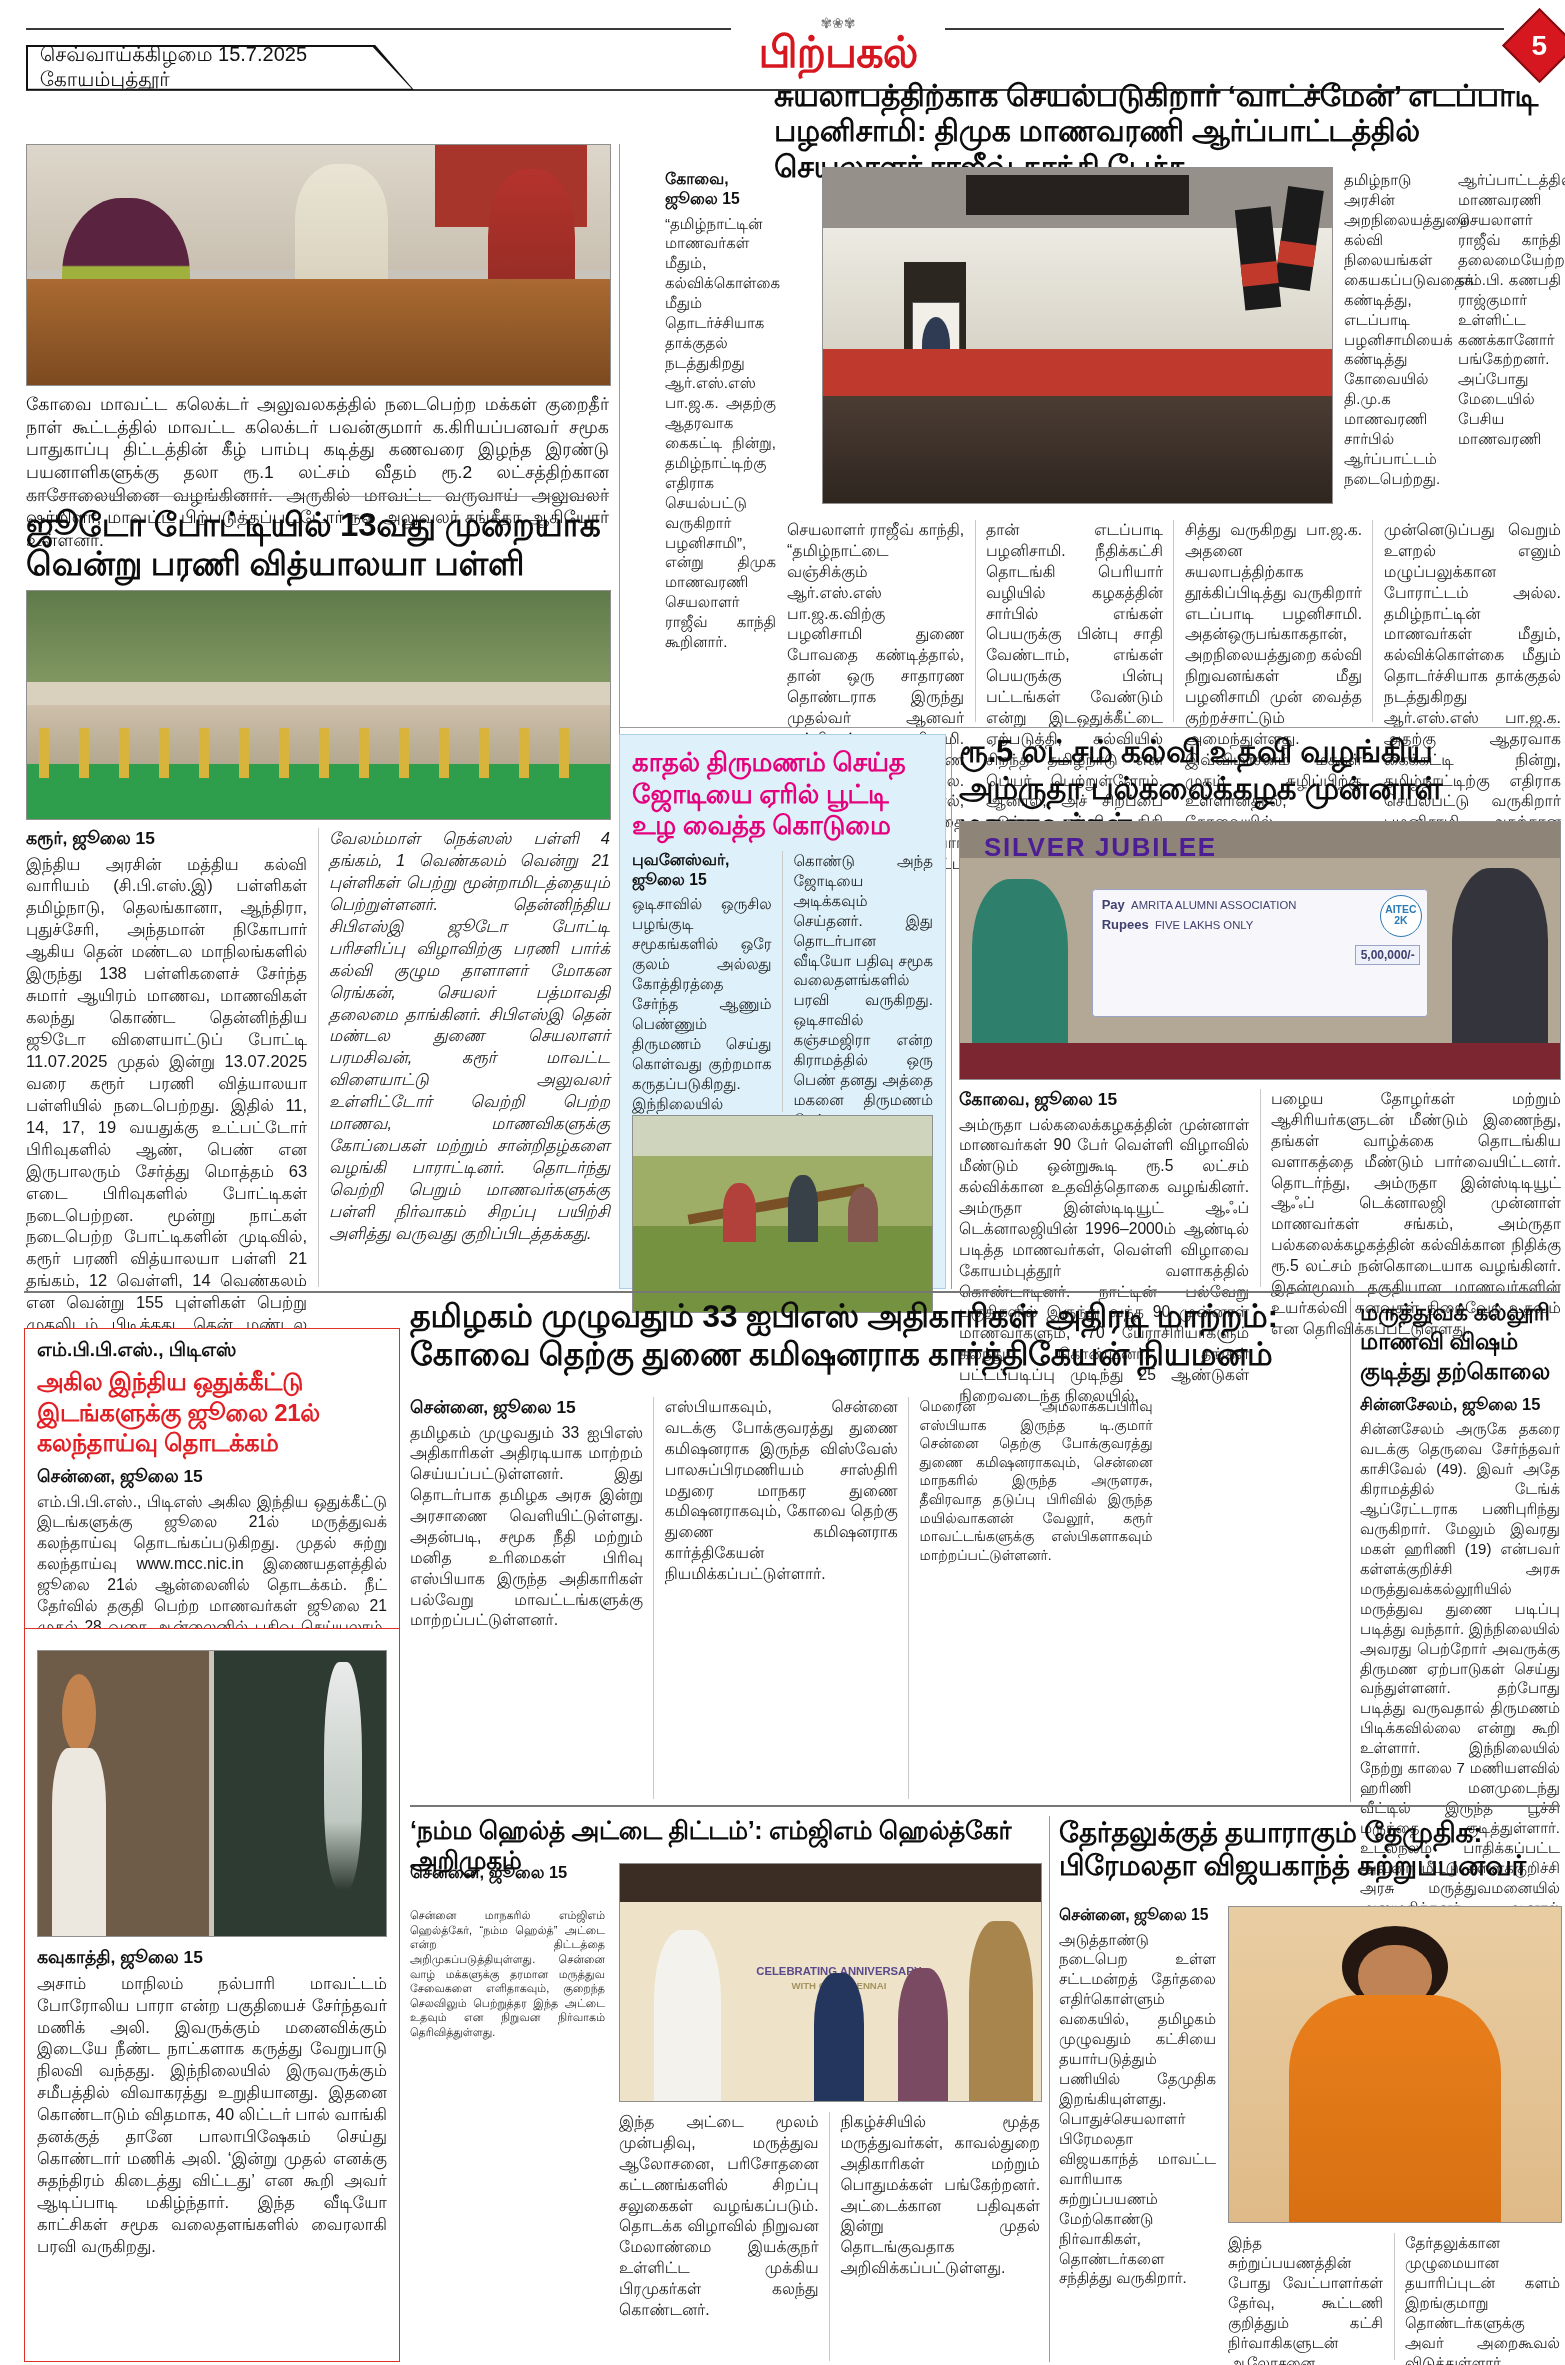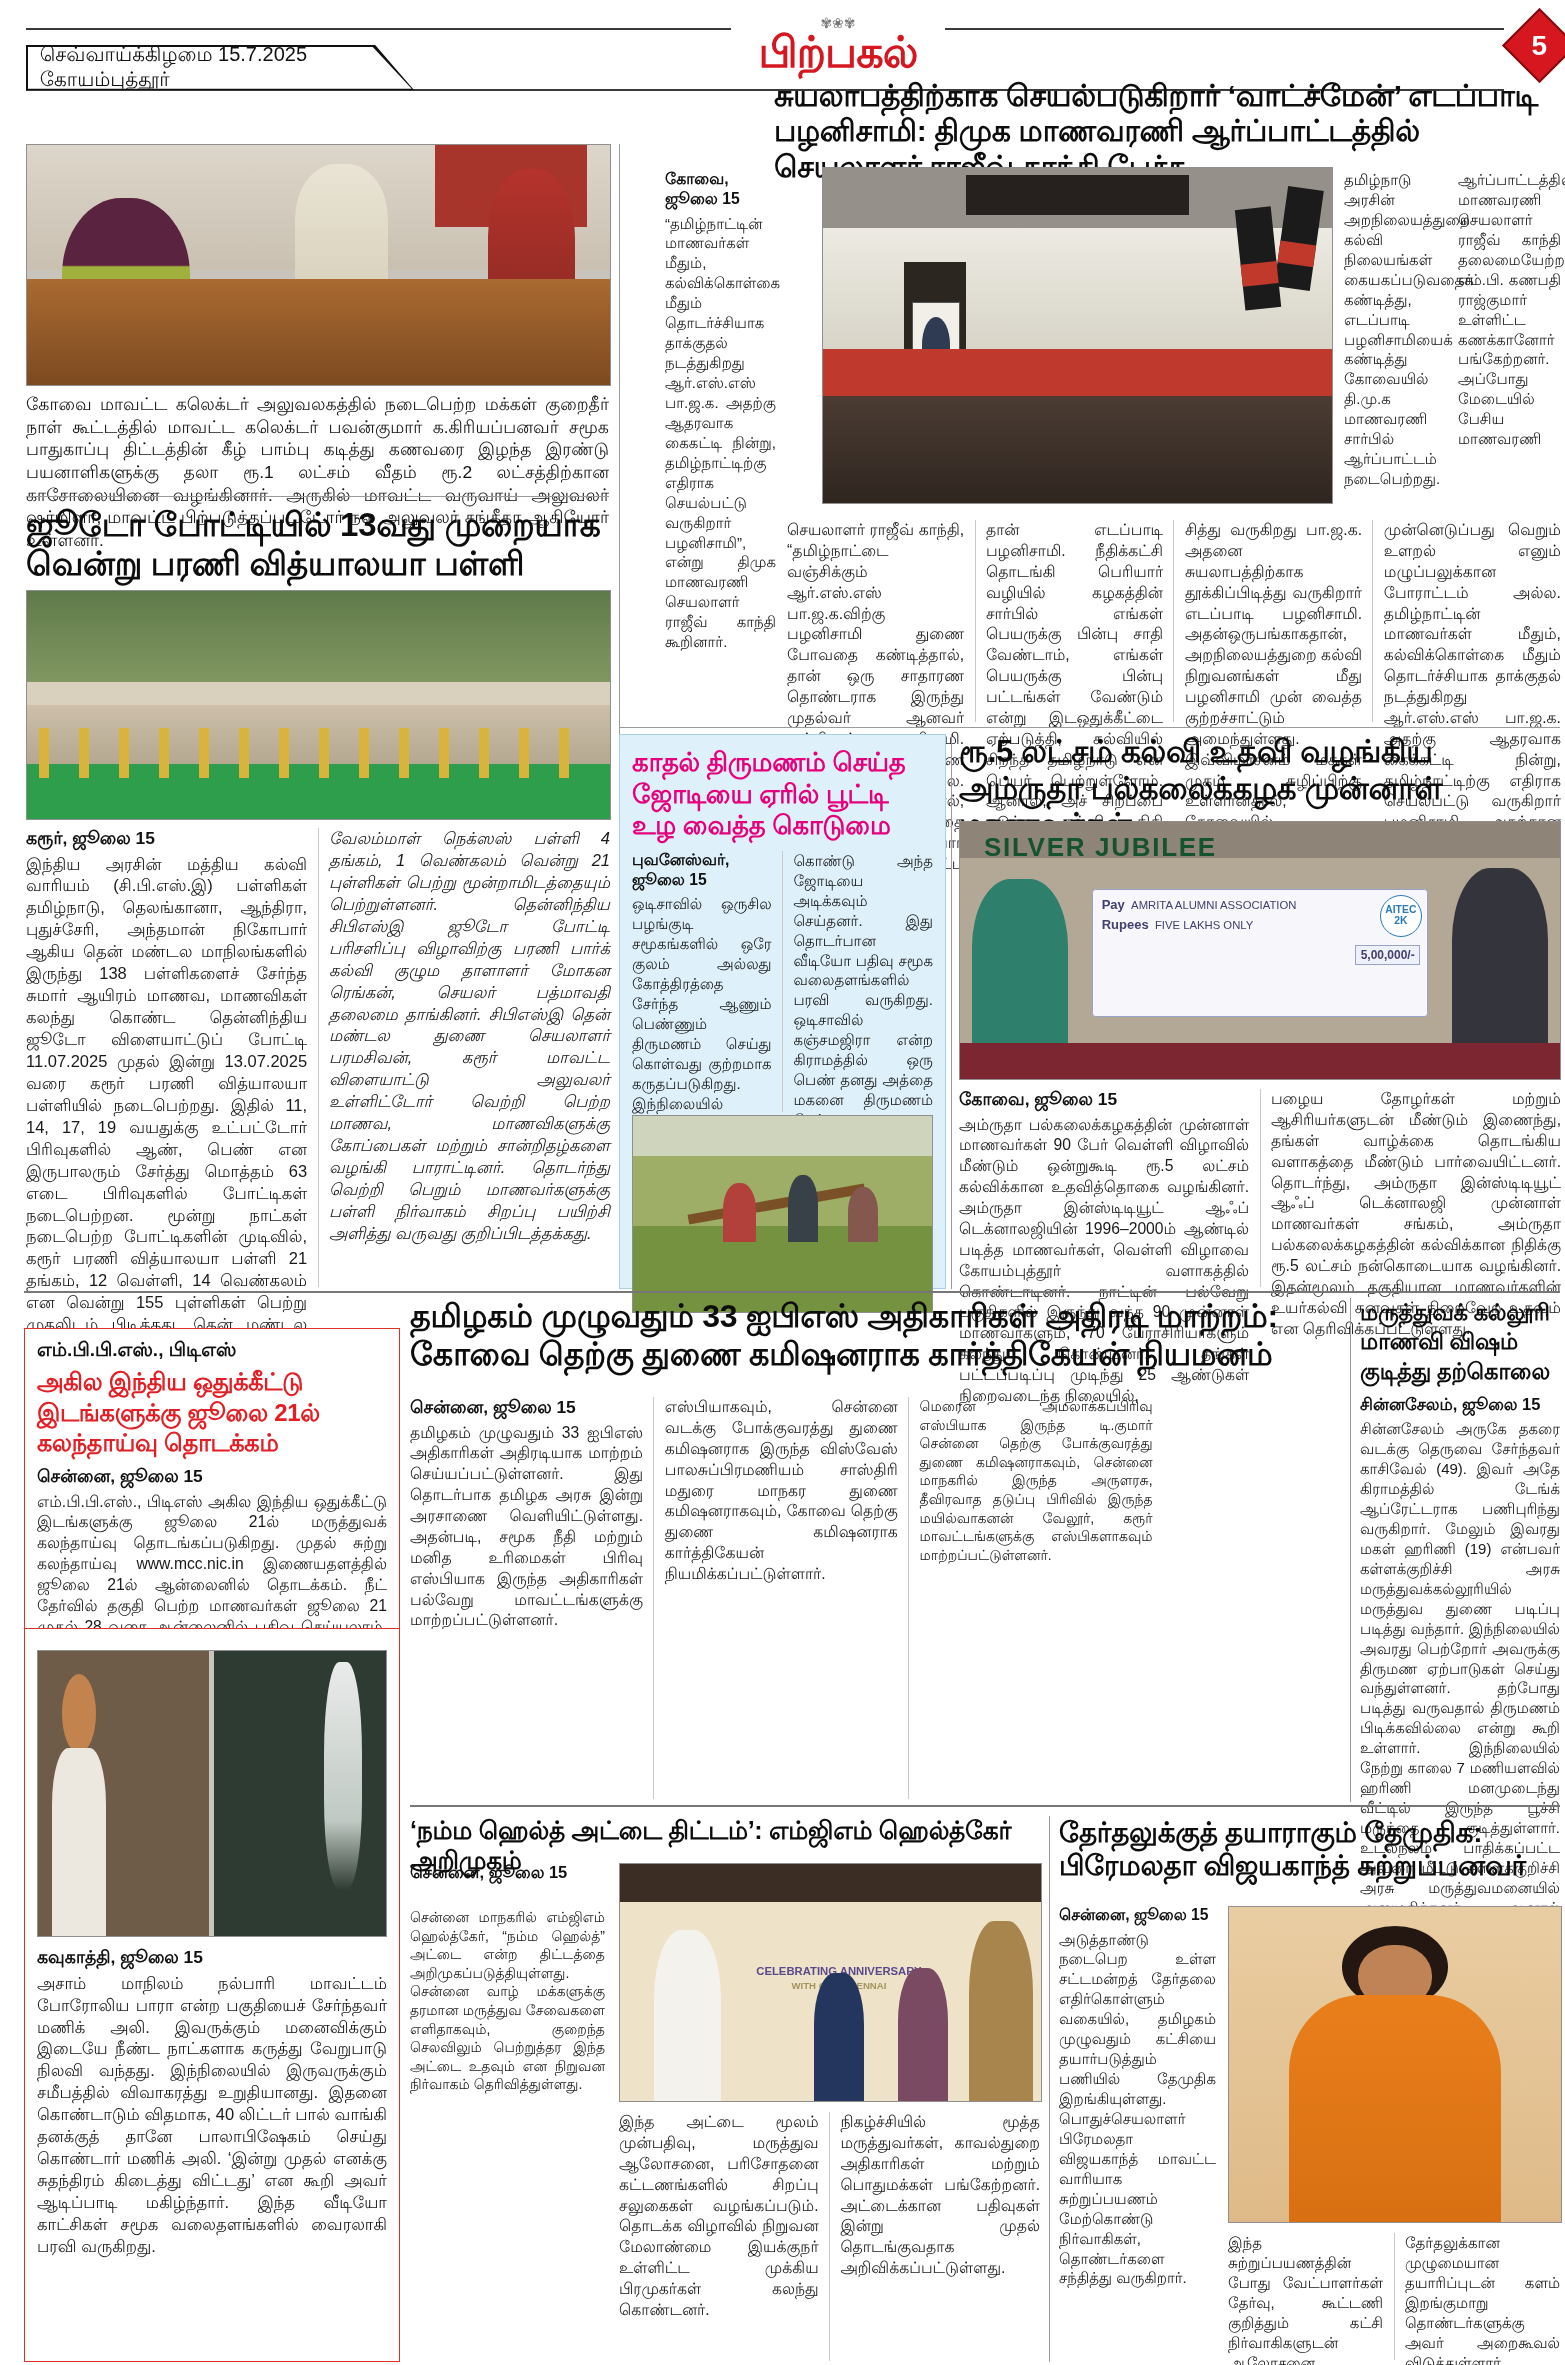--- a/index.html
+++ b/index.html
@@ -72,21 +72,21 @@
   .l-pole{left:18%;top:42%;width:60%;height:5%;background:#7a5126;transform:rotate(-10deg);}
   .l-f1{left:30%;top:34%;width:11%;height:30%;background:#b2413c;border-radius:45% 45% 0 0;}
   .l-f2{left:52%;top:30%;width:10%;height:34%;background:#384048;border-radius:45% 45% 0 0;}
   .l-f3{left:72%;top:36%;width:10%;height:28%;background:#84574f;border-radius:45% 45% 0 0;}
 
   .a-top{left:0;top:0;right:0;height:14%;background:#8f8478;}
   .a-mid{left:0;top:14%;right:0;height:72%;background:#b3a795;}
   .a-bot{left:0;bottom:0;right:0;height:14%;background:#7c2631;}
   .a-sari{left:2%;top:22%;width:16%;height:66%;background:#2f7f6d;border-radius:40% 40% 0 0;}
   .a-men{right:2%;top:18%;width:16%;height:70%;background:#34343c;border-radius:40% 40% 0 0;}
-  .a-jub{position:absolute;left:4%;top:4%;font-size:26px;font-weight:700;color:#14532d;letter-spacing:1.7px;}
+  .a-jub{position:absolute;left:4%;top:4%;font-size:26px;font-weight:700;color:#4c1d95;letter-spacing:1.7px;}
   .a-cheque{position:absolute;left:22%;top:26%;width:56%;height:50%;background:#f7f7fb;border:0.9px solid #9aa2c6;border-radius:3.5px;
      padding:7px 8.7px;box-sizing:border-box;color:#41406e;}
   .a-row{font-size:11.3px;margin-bottom:5.2px;white-space:nowrap;}
   .a-row b{font-size:13px;}
   .a-amt{position:absolute;right:7px;top:44%;font-size:12px;font-weight:700;border:0.9px solid #9aa2c6;padding:1.7px 4.3px;background:#eef0fa;}
   .a-logo{position:absolute;right:5.2px;top:5.2px;font-size:10.4px;font-weight:800;color:#2a7ab5;border:1.7px solid #2a7ab5;border-radius:50%;
      width:40px;height:40px;display:flex;align-items:center;justify-content:center;text-align:center;line-height:1.05;background:#fff;}
 
   .h-left{left:0;top:0;width:49%;height:100%;background:#6e5c49;}
   .h-right{right:0;top:0;width:49.5%;height:100%;background:#2e3b33;}
@@ -294,21 +294,21 @@
   <div class="dateline" style="margin-top:8.7px;font-size:16.5px;">சின்னசேலம், ஜூலை 15</div>
   <div class="body-text" style="font-size:15px;">சின்னசேலம் அருகே தகரை வடக்கு தெருவை சேர்ந்தவர் காசிவேல் (49). இவர் அதே கிராமத்தில் டேங்க் ஆப்ரேட்டராக பணிபுரிந்து வருகிறார். மேலும் இவரது மகள் ஹரிணி (19) என்பவர் கள்ளக்குறிச்சி அரசு மருத்துவக்கல்லூரியில் மருத்துவ துணை படிப்பு படித்து வந்தார். இந்நிலையில் அவரது பெற்றோர் அவருக்கு திருமண ஏற்பாடுகள் செய்து வந்துள்ளனர். தற்போது படித்து வருவதால் திருமணம் பிடிக்கவில்லை என்று கூறி உள்ளார். இந்நிலையில் நேற்று காலை 7 மணியளவில் ஹரிணி மனமுடைந்து வீட்டில் இருந்த பூச்சி மருந்தை குடித்துள்ளார். உடல்நலம் பாதிக்கப்பட்ட அவரை மீட்டு கள்ளக்குறிச்சி அரசு மருத்துவமனையில் அனுமதித்தனர். ஆனால் சிகிச்சை பலனின்றி அவர் உயிரிழந்தார். இதுகுறித்து போலீசார் வழக்குப்பதிவு செய்து விசாரணை நடத்தி வருகின்றனர்.</div>
 </div>
 
 <div class="hline" style="left:410px;top:1805px;width:1150px;background:#777;height:1.7px;"></div>
 
 <div class="abs headline" style="left:410px;top:1816px;width:630px;font-size:25px;">‘நம்ம ஹெல்த் அட்டை திட்டம்’: எம்ஜிஎம் ஹெல்த்கேர் அறிமுகம்</div>
 
 <div class="abs" style="left:410px;top:1863px;width:195px;height:497px;">
   <div class="dateline" style="font-size:16.5px;">சென்னை, ஜூலை 15</div>
-  <div class="body-text" style="font-size:14px;margin-top:24px;">சென்னை மாநகரில் எம்ஜிஎம் ஹெல்த்கேர், “நம்ம ஹெல்த்” அட்டை என்ற திட்டத்தை அறிமுகப்படுத்தியுள்ளது. சென்னை வாழ் மக்களுக்கு தரமான மருத்துவ சேவைகளை எளிதாகவும், குறைந்த செலவிலும் பெற்றுத்தர இந்த அட்டை உதவும் என நிறுவன நிர்வாகம் தெரிவித்துள்ளது.</div>
+  <div class="body-text" style="font-size:11px;margin-top:24px;">சென்னை மாநகரில் எம்ஜிஎம் ஹெல்த்கேர், “நம்ம ஹெல்த்” அட்டை என்ற திட்டத்தை அறிமுகப்படுத்தியுள்ளது. சென்னை வாழ் மக்களுக்கு தரமான மருத்துவ சேவைகளை எளிதாகவும், குறைந்த செலவிலும் பெற்றுத்தர இந்த அட்டை உதவும் என நிறுவன நிர்வாகம் தெரிவித்துள்ளது.</div>
 </div>
 
 <div class="ph" style="left:619px;top:1863px;width:421px;height:237px;">
   <div class="ph-in m-top"></div>
   <div class="ph-in m-bg"></div>
   <div class="m-txt">
     <div>CELEBRATING ANNIVERSARY</div>
     <div class="sub">WITH OUR CHENNAI</div>
   </div>
   <div class="m-f1"></div>

